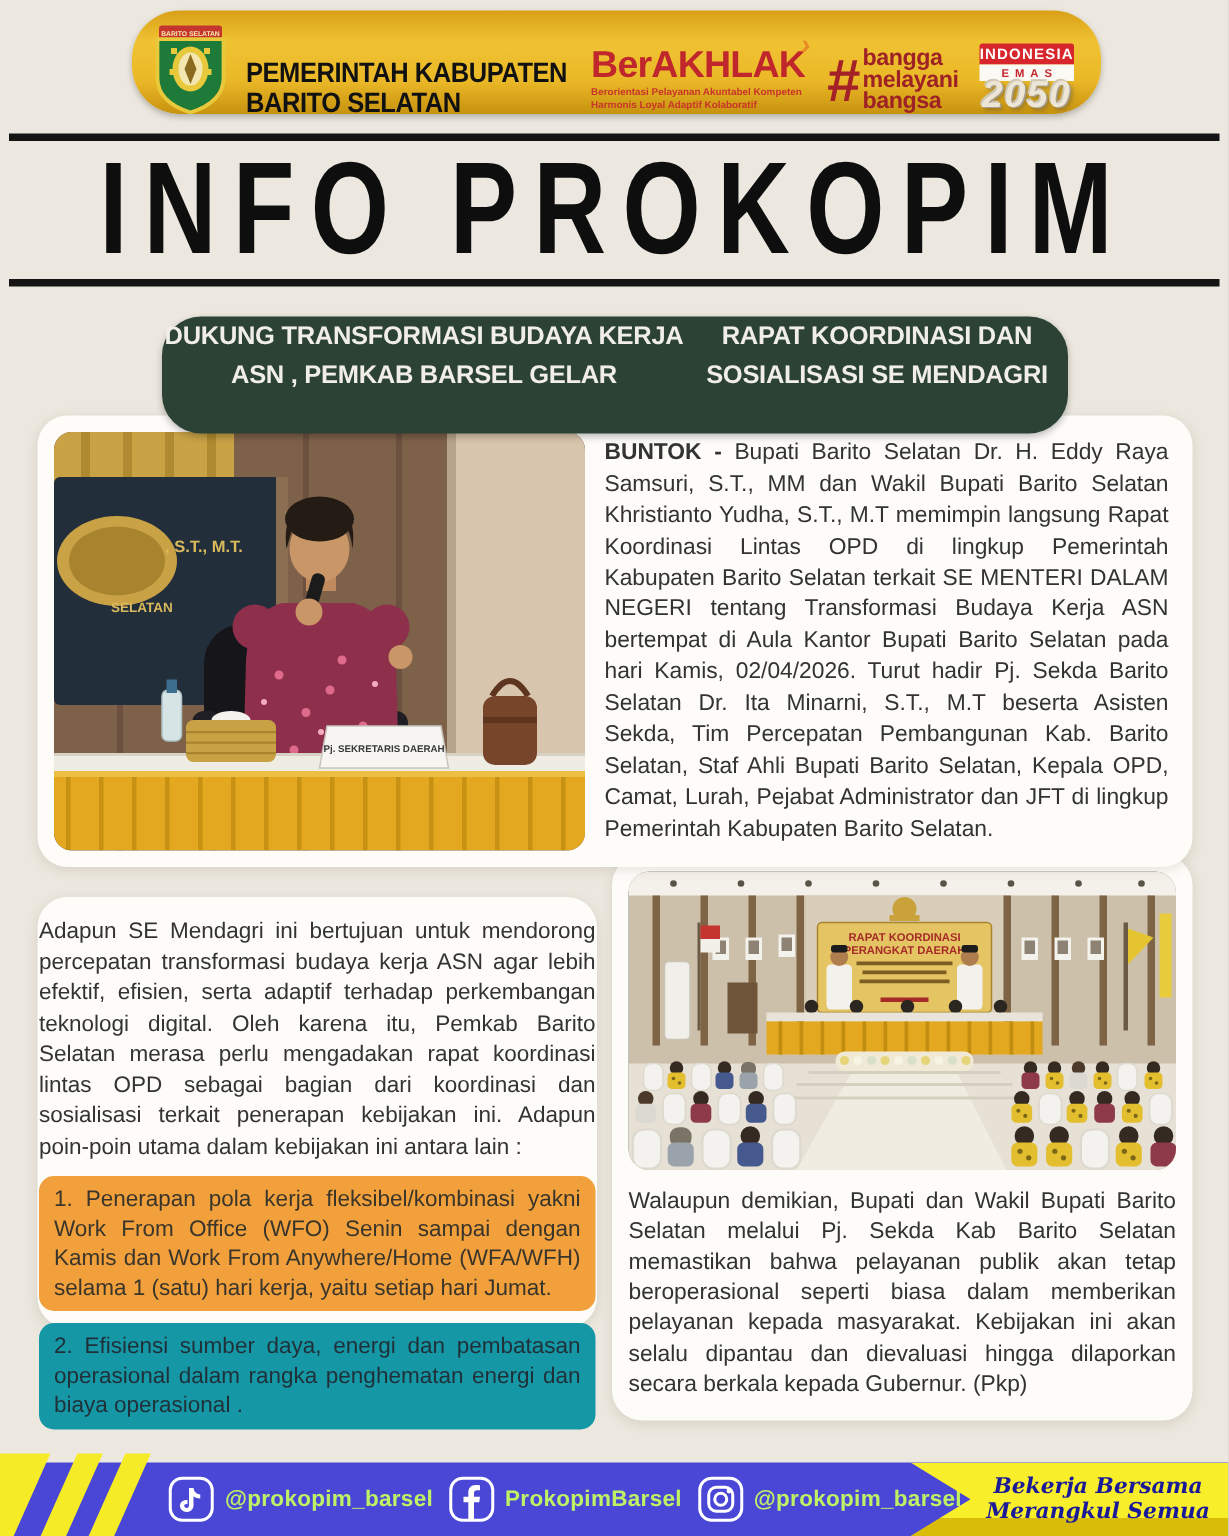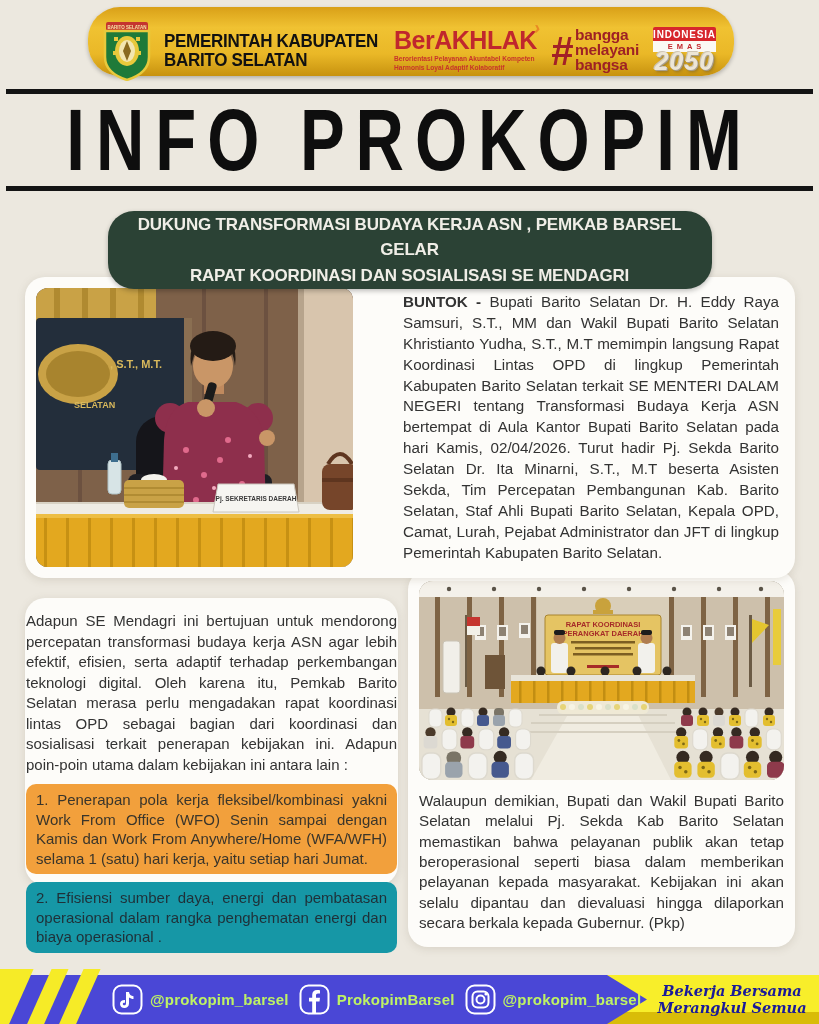--- a/index.html
+++ b/index.html
@@ -7,21 +7,21 @@
   .page {
     position:relative; width:819px; height:1024px; margin:0 auto;
     background:#ECE8DF; overflow:hidden;
     font-family:"Liberation Sans", sans-serif; color:#3b3b3b;
   }
   
   .header-bar {
     position:absolute; left:88px; top:7px; width:646px; height:69px;
     border-radius:32px;
     background:linear-gradient(180deg,#D9A018 0%,#F0C232 30%,#EAB827 68%,#C7920F 100%);
-    display:flex; align-items:center; padding:18px 18px 0 14px; gap:12px;
+    display:flex; align-items:flex-end; padding:18px 18px 0 14px; gap:12px;
     box-shadow:0 2px 4px rgba(0,0,0,.25);
   }
   .crest { flex:0 0 auto; }
   .gov-title { font-weight:900; font-size:17px; line-height:1.03; color:#111;
     letter-spacing:-0.3px; transform:scaleY(1.1); white-space:nowrap; }
   .berakhlak { position:relative; margin-left:4px; }
   .berakhlak-title { color:#C0272D; font-weight:900; font-size:25px; letter-spacing:-0.5px; line-height:1; }
   .berakhlak-chevron { position:absolute; top:-11px; right:-4px; color:#E98A24;
     font-weight:900; font-size:19px; transform:rotate(8deg); }
   .berakhlak-sub { color:#C8342B; font-weight:bold; font-size:6.6px; line-height:1.35; margin-top:2px; }
@@ -39,29 +39,29 @@
   
   .rule { position:absolute; left:6px; right:6px; height:5px; background:#141414; }
   .rule-top { top:89px; } .rule-bottom { top:186px; }
   .masthead { position:absolute; top:94px; left:0; right:0; height:90px;
     display:flex; align-items:center; justify-content:center; }
   .masthead-title { font-size:67px; font-weight:900; letter-spacing:11px; color:#0E0E0E;
     transform:scaleY(1.3); white-space:nowrap; }
   
   .headline { position:absolute; top:211px; left:50%; transform:translateX(-50%);
     width:604px; height:78px; background:#2B4235; border-radius:26px;
-    display:flex; flex-direction:column; justify-content:center; text-align:center;
+    display:flex; flex-direction:row; justify-content:center; text-align:center;
     color:#F0EEE7; font-weight:900; font-size:17px; line-height:1.5; letter-spacing:-0.2px;
     box-shadow:0 2px 5px rgba(0,0,0,.25); z-index:2; }
   
   .card { position:absolute; background:#FDFCF9; border-radius:20px;
     box-shadow:0 2px 8px rgba(120,110,90,.18); }
   .card1 { left:25px; top:277px; width:770px; height:301px; z-index:1; }
   .photo-frame { position:absolute; border-radius:12px; overflow:hidden; background:#888; }
-  .photo1-frame { left:11px; top:11px; width:317px; height:279px; }
+  .photo1-frame { left:11px; top:11px; width:354px; height:279px; }
   .card1-text { position:absolute; left:378px; right:16px; top:15px;
     font-size:15.2px; line-height:1.375; text-align:justify; color:#333; }
   .card2 { left:25px; top:598px; width:373px; height:287px; padding:13px 1px 12px; }
   .card2 p { font-size:15px; line-height:1.37; text-align:justify; color:#333; }
   .point { border-radius:10px; padding:6px 10px; font-size:15px; line-height:1.3;
     text-align:justify; margin-top:9px; }
   .point-orange { background:#F2A03C; color:#3A352B; }
   .point-teal { background:#1697A6; color:#1F3038; margin-top:8px; }
   .card3 { left:408px; top:570px; width:387px; height:377px; }
   .photo2-frame { left:11px; top:11px; width:365px; height:199px; border-radius:14px; }

